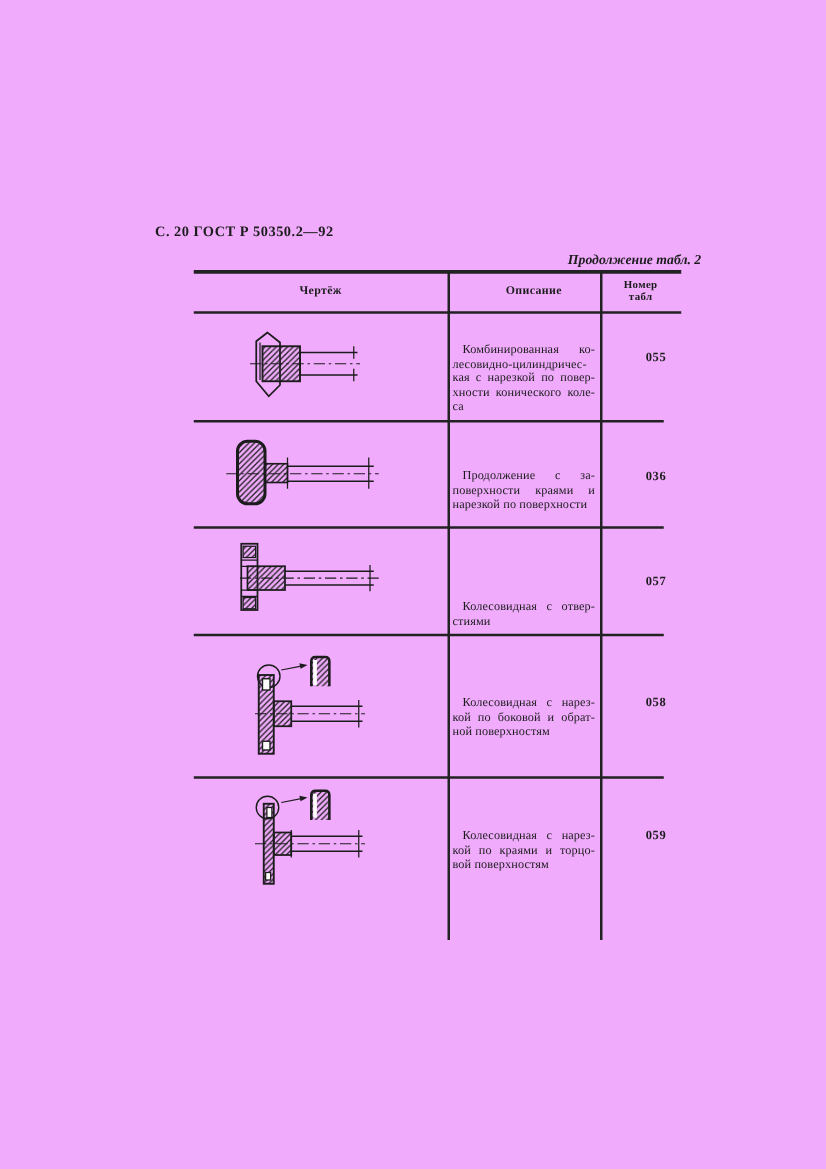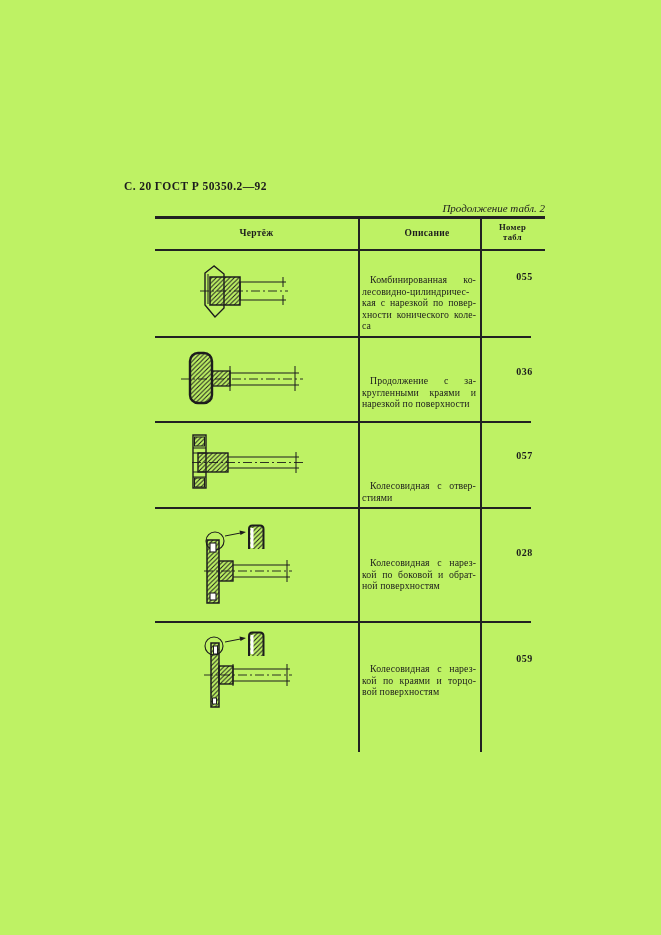--- a/index.html
+++ b/index.html
@@ -1,47 +1,47 @@
 <!DOCTYPE html>
 <html><head>
 <meta charset="utf-8">
 <style>
   html,body { margin:0; padding:0; background:#e8e8e8; }
   #page {
     position:relative; width:661px; height:935px;
-    background:#bef264; color:#1c1c1c;
+    background:#f0abfc; color:#1c1c1c;
     font-family:"Liberation Serif","DejaVu Serif",serif;
     overflow:hidden; margin:0 auto;
   }
   .hline { position:absolute; background:#222; }
   .vline { position:absolute; background:#222; }
   #page-header {
     position:absolute; left:124px; top:180px;
     font-size:11.5px; font-weight:bold; letter-spacing:0.4px; white-space:nowrap;
   }
   #table-caption {
-    position:absolute; right:116px; top:202px;
-    font-size:11px; font-weight:normal; font-style:italic; white-space:nowrap;
+    position:absolute; right:100px; top:202px;
+    font-size:11px; font-weight:bold; font-style:italic; white-space:nowrap;
   }
   .colhead {
     position:absolute; text-align:center; font-size:9.5px; font-weight:bold;
     letter-spacing:0.3px;
   }
   .colhead-small { font-size:8.7px; line-height:9.5px; }
   .desc {
     position:absolute; font-size:9.8px; line-height:11.6px;
     letter-spacing:0.1px;
     margin-top:12px;
   }
   .tline { text-align:justify; text-align-last:justify; }
   .tline.tlast { text-align-last:left; }
   .tline:first-child { text-indent:8px; }
   .code {
-    position:absolute; left:492px; width:65px; text-align:center;
-    font-size:10px; font-weight:bold; letter-spacing:0.5px;
+    position:absolute; left:468px; width:65px; text-align:right;
+    font-size:10px; font-weight:bold; letter-spacing:0.5px;margin-top:10px;
   }
   svg.drw { position:absolute; overflow:visible; }
   svg.drw path, svg.drw rect, svg.drw circle, svg.drw line { vector-effect:none; }
 </style>
 </head>
 <body>
 
 <div id="page">
 
   <div id="page-header">С. 20 ГОСТ Р 50350.2—92</div>
@@ -96,21 +96,21 @@
       </pattern>
         </defs>
       <rect x="10" y="2" width="22" height="50" rx="8" fill="url(#h2)" stroke="#1c1c1c" stroke-width="2.4"></rect>
       <rect x="32" y="20" width="18" height="15" fill="url(#h2)" stroke="#1c1c1c" stroke-width="1.3"></rect>
       <path d="M50,22 H119 M50,34 H119" stroke="#1c1c1c" stroke-width="1.2"></path>
       <path d="M50,15 V40 M115,15 V40" stroke="#1c1c1c" stroke-width="1"></path>
       <path d="M1,28 H123" stroke="#1c1c1c" stroke-width="0.9" stroke-dasharray="9 3 2 3"></path>
     </svg>
     <div class="desc" style="left:362px;top:363px;width:114px">
         <div class="tline">Продолжение с за-</div>
-        <div class="tline">кругленными краями и</div>
+        <div class="tline">поверхности краями и</div>
         <div class="tline tlast">нарезкой по поверхности</div>
       </div>
     <div class="code" style="top:366px">036</div>
   </div>
 
   <div>
     <svg class="drw" style="left:191px;top:434px" width="114" height="56" viewBox="0 0 114 56">
       <defs>
           <pattern id="h3" width="4.5" height="4.5" patternUnits="userSpaceOnUse">
         <path d="M0,4.5 L4.5,0 M-1.1,1.1 L1.1,-1.1 M3.4,5.6 L5.6,3.4" stroke="#1c1c1c" stroke-width="1" fill="none"></path>
@@ -151,21 +151,21 @@
       <rect x="15" y="39" width="14" height="20" fill="url(#h4)" stroke="#1c1c1c" stroke-width="1.4"></rect>
       <path d="M29,43 H86 M29,55 H86" stroke="#1c1c1c" stroke-width="1.2"></path>
       <path d="M83,38 V60" stroke="#1c1c1c" stroke-width="1"></path>
       <path d="M0,49 H88" stroke="#1c1c1c" stroke-width="0.9" stroke-dasharray="9 3 2 3"></path>
     </svg>
     <div class="desc" style="left:362px;top:545px;width:114px">
         <div class="tline">Колесовидная с нарез-</div>
         <div class="tline">кой по боковой и обрат-</div>
         <div class="tline tlast">ной поверхностям</div>
       </div>
-    <div class="code" style="top:547px">028</div>
+    <div class="code" style="top:547px">058</div>
   </div>
 
   <div>
     <svg class="drw" style="left:202px;top:630px" width="92" height="82" viewBox="0 0 92 82">
       <defs>
           <pattern id="h5" width="4.5" height="4.5" patternUnits="userSpaceOnUse">
         <path d="M0,4.5 L4.5,0 M-1.1,1.1 L1.1,-1.1 M3.4,5.6 L5.6,3.4" stroke="#1c1c1c" stroke-width="1" fill="none"></path>
       </pattern>
         </defs>
       <path d="M47,26 V6 Q47,2.5 50.5,2.5 H58 Q61.5,2.5 61.5,6 V26 Z" fill="url(#h5)" stroke="none"></path>

